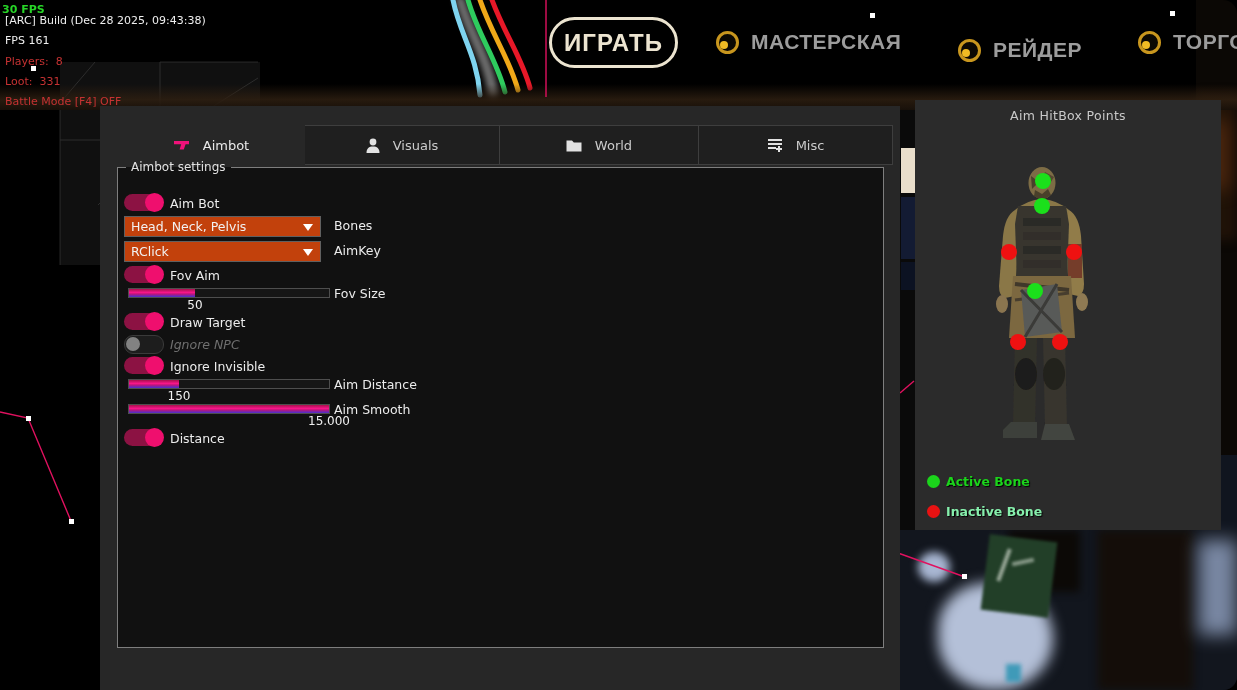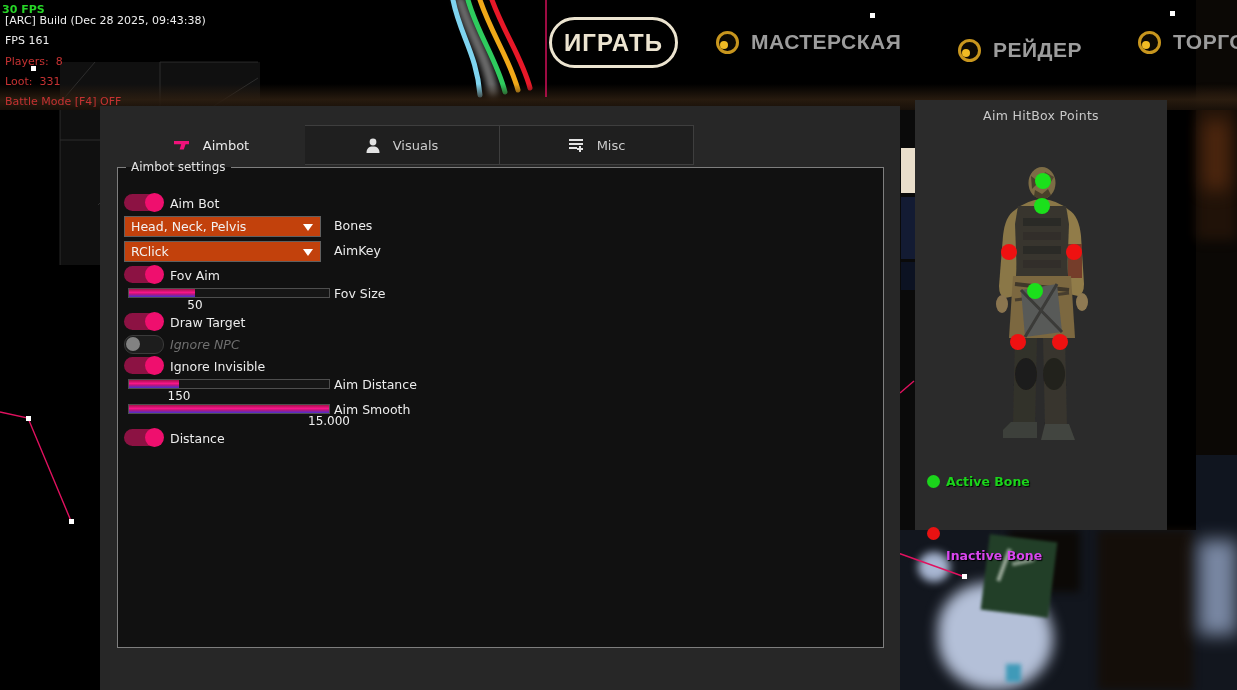--- a/index.html
+++ b/index.html
@@ -1,17 +1,17 @@
 <!DOCTYPE html>
 <html><head>
 <meta charset="utf-8">
 <style>
   html,body{margin:0;padding:0;background:#000;}
   .screen{position:relative;width:1237px;height:690px;overflow:hidden;background:#000;
-          font-family:"DejaVu Sans",sans-serif;}
+          font-family:"DejaVu Sans",sans-serif;border-radius:14px;}
   .abs{position:absolute;}
 
   
   .blob{position:absolute;pointer-events:none;}
   .top-band{left:0;top:84px;width:1237px;height:26px;
     background:linear-gradient(180deg,rgba(30,20,10,0) 0%,rgba(46,31,17,.85) 60%,rgba(24,16,9,.95) 100%);}
   .scene-svg{left:0;top:0;width:1237px;height:690px;pointer-events:none;}
 
   
   .hud{left:0;top:0;width:260px;font-size:11px;line-height:20px;white-space:pre;}
@@ -66,21 +66,21 @@
          border-left:5px solid transparent;border-right:5px solid transparent;border-top:7px solid #fff;}
   .side-label{position:absolute;left:210px;top:2px;font-size:12.5px;color:#ececec;white-space:nowrap;}
 
   .slider{position:absolute;left:4px;width:200px;height:8px;background:#161616;border:1px solid #4e4e4e;
           box-sizing:content-box;cursor:pointer;}
   .slider .fill{height:100%;background:linear-gradient(180deg,#a8104c 0%,#f8168c 45%,#c01578 62%,#5d2cc0 92%);}
   .slider .sval{position:absolute;top:9px;transform:translateX(-50%);font-size:12px;color:#f0f0f0;white-space:nowrap;}
   .row-slider .side-label{top:-2px;}
 
   
-  .hitbox{left:915px;top:100px;width:252px;height:430px;background:#2b2b2b;}
+  .hitbox{left:915px;top:100px;width:306px;height:430px;background:#2b2b2b;}
   .hitbox-title{position:absolute;top:8px;left:0;width:100%;text-align:center;font-size:12.5px;color:#c9c9c9;letter-spacing:.3px;}
   .model{position:absolute;left:70px;top:66px;width:110px;height:285px;}
   .bone-dot{position:absolute;width:16px;height:16px;border-radius:50%;}
   .legend-row{position:absolute;left:12px;display:flex;align-items:center;gap:6px;}
   .legend-dot{width:13px;height:13px;border-radius:50%;flex:0 0 auto;}
   .legend-label{font-size:12.5px;font-weight:bold;text-shadow:1px 1px 1px #000;white-space:nowrap;}
 </style>
 </head>
 <body>
 
@@ -174,20 +174,26 @@
           <path d="M1 2 H16 V5.2 H12.6 L10.8 10.5 H6.6 L8.2 5.2 H1 Z" fill="#f0127a"></path>
         </svg>
         <span>Aimbot</span>
       </div>
       <div class="tab inactive" style="width:195px;">
         <svg width="14" height="15" viewBox="0 0 14 15">
           <circle cx="7" cy="4" r="3.4" fill="#e2e2e2"></circle>
           <path d="M0.5 15 C0.5 10.5 3 8.6 7 8.6 C11 8.6 13.5 10.5 13.5 15 Z" fill="#e2e2e2"></path>
         </svg>
         <span>Visuals</span>
+      </div>
+      <div class="tab inactive" style="width:199px;">
+        <svg width="16" height="13" viewBox="0 0 16 13">
+          <path d="M0.5 1.5 H6 L7.8 3.4 H15.5 V12.5 H0.5 Z" fill="#e2e2e2"></path>
+        </svg>
+        <span>World</span>
       </div>
       <div class="tab inactive" style="width:194px;">
         <svg width="16" height="14" viewBox="0 0 16 14">
           <rect x="1" y="1" width="14" height="2" fill="#e2e2e2"></rect>
           <rect x="1" y="5" width="14" height="2" fill="#e2e2e2"></rect>
           <rect x="1" y="9" width="8" height="2" fill="#e2e2e2"></rect>
           <rect x="11" y="8" width="2" height="6" fill="#e2e2e2"></rect>
           <rect x="9" y="10" width="6" height="2" fill="#e2e2e2"></rect>
         </svg>
         <span>Misc</span>
@@ -330,17 +336,17 @@
     <div class="bone-dot" style="left: 112px; top: 183px; background: rgb(27, 224, 27);"></div>
     <div class="bone-dot" style="left: 95px; top: 234px; background: rgb(239, 17, 17);"></div>
     <div class="bone-dot" style="left: 137px; top: 234px; background: rgb(239, 17, 17);"></div>
 
     <div class="legend-row" style="top:374px">
       <span class="legend-dot" style="background: rgb(27, 212, 27);"></span>
       <span class="legend-label" style="color: rgb(27, 212, 27);">Active Bone</span>
     </div>
     <div class="legend-row" style="top:404px">
       <span class="legend-dot" style="background: rgb(232, 18, 18);"></span>
-      <span class="legend-label" style="color: #d946ef; margin-top: 44px;">Inactive Bone</span>
+      <span class="legend-label" style="color: #86efac;">Inactive Bone</span>
     </div>
   </div>
 
 </div>
 
 </body></html>

